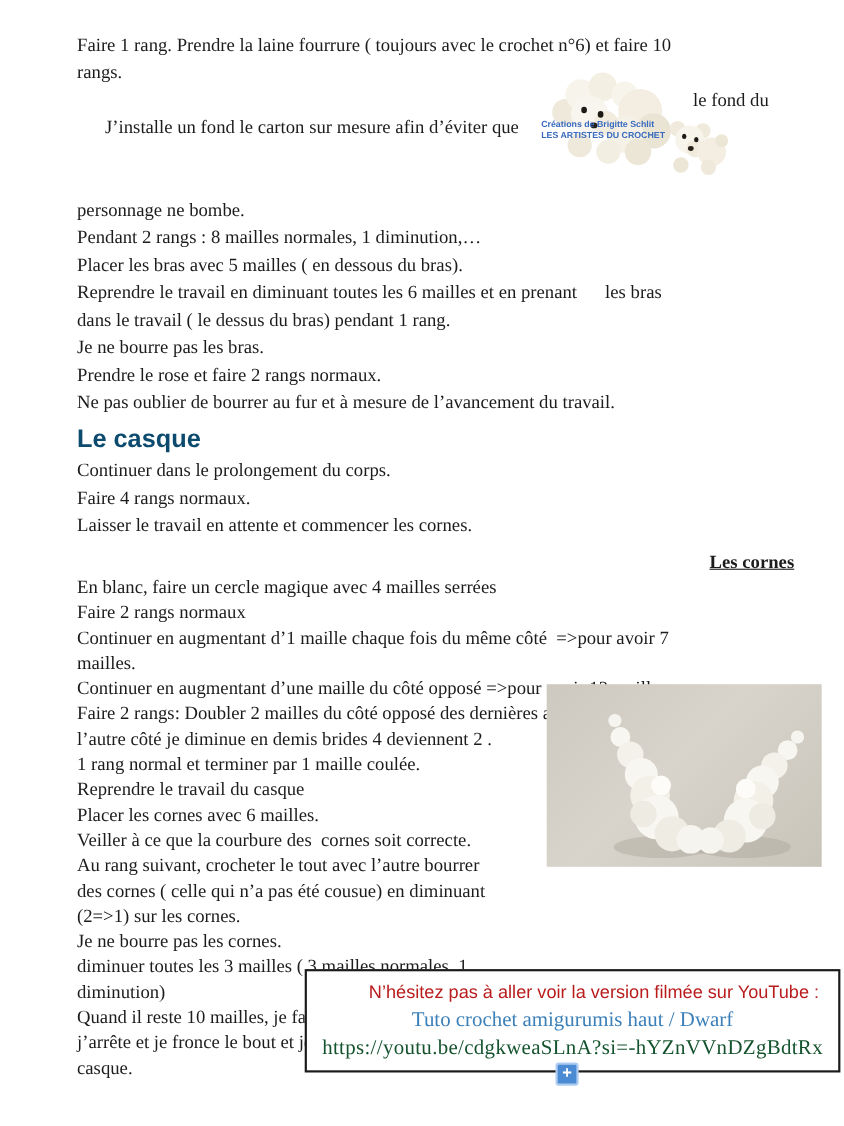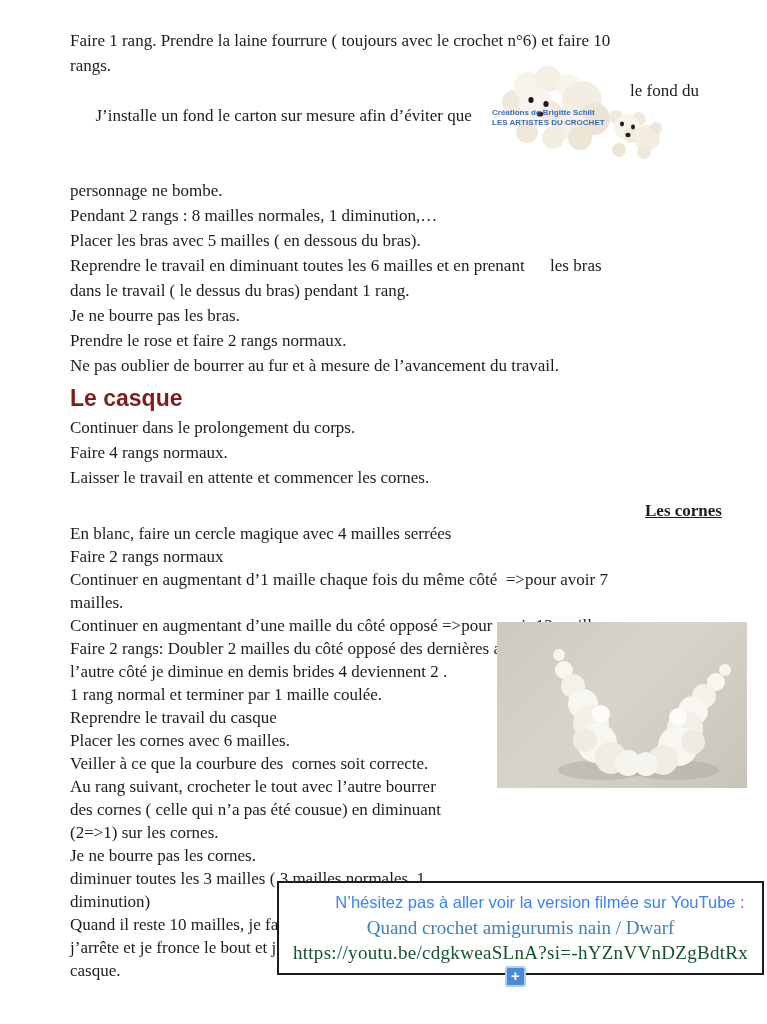--- a/index.html
+++ b/index.html
@@ -3,40 +3,40 @@
 <meta charset="utf-8">
 <style>
   html,body{margin:0;padding:0;background:#ffffff;}
   .page{position:relative;width:767px;height:1024px;background:#ffffff;
         font-family:"Liberation Serif",serif;color:#1c1c1c;overflow:hidden;}
   .text-col{position:absolute;left:70px;top:16px;width:652px;font-size:17px;margin-top:12px;}
   .line{line-height:25px;white-space:pre-wrap;}
   .cornes-lines .line{line-height:23px;}
   .split-line{position:relative;line-height:25px;white-space:pre-wrap;}
   .split-line .frag-right{position:absolute;left:560px;top:0;}
-  .heading-casque{font-family:"Liberation Sans",sans-serif;font-weight:700;color:#7f1d1d;
+  .heading-casque{font-family:"Liberation Sans",sans-serif;font-weight:700;color:#0c4a6e;
         font-size:23px;line-height:26px;margin:7px 0 4px 0;}
   .heading-cornes{font-size:17px;font-weight:700;text-decoration:underline;
         line-height:23px;margin:9px 0 0 0;text-align:right;}
 
   
   .creatures-photo{position:absolute;left:498px;top:64px;width:168px;height:98px;}
   .creatures-photo svg{overflow:visible;}
   .watermark{position:absolute;left:-6px;top:44px;font-family:"Liberation Sans",sans-serif;
         font-weight:700;font-size:8px;line-height:9.5px;color:#3a6bbf;white-space:nowrap;}
 
   
   .horns-photo{position:absolute;left:497px;top:622px;width:250px;height:166px;
         background:linear-gradient(135deg,#cdc9c0 0%,#d8d4cb 45%,#c8c4ba 100%);}
 
   
   .yt-box{position:absolute;left:277px;top:881px;width:487px;height:94px;
         border:2px solid #1b1b1b;box-sizing:border-box;background:#ffffff;
         text-align:center;padding-top:7px;}
-  .yt-line1{font-family:"Liberation Sans",sans-serif;font-size:16.5px;color:#3b82f6;line-height:25px;padding-left:39px;}
+  .yt-line1{font-family:"Liberation Sans",sans-serif;font-size:16.5px;color:#b91c1c;line-height:25px;padding-left:39px;}
   .yt-line2{font-size:19px;color:#3c80b9;line-height:25px;}
   .yt-line3{display:block;font-size:19px;color:#14532d;line-height:26px;text-decoration:none;
         letter-spacing:0.3px;}
   .plus-btn{position:absolute;left:505px;top:966px;width:21px;height:21px;box-sizing:border-box;
         background:#4a8bd4;border:2px solid #aecbf0;border-radius:3px;color:#ffffff;
         font-family:"Liberation Sans",sans-serif;font-size:15px;font-weight:700;
         line-height:16px;text-align:center;cursor:pointer;}
 </style>
 </head>
 <body>
@@ -167,18 +167,18 @@
       <circle cx="181" cy="124" r="20" fill="#f8f6f1"></circle>
       <circle cx="166" cy="138" r="15" fill="#efece3"></circle>
       <circle cx="149" cy="142" r="12" fill="#f6f4ef"></circle>
       <circle cx="196" cy="120" r="12" fill="#eeebe2"></circle>
       <circle cx="181" cy="95" r="9" fill="#fdfcf9"></circle>
     </svg>
   </div>
 
   <div class="yt-box">
     <div class="yt-line1">N’hésitez pas à aller voir la version filmée sur YouTube :</div>
-    <div class="yt-line2">Quand crochet amigurumis nain / Dwarf</div>
+    <div class="yt-line2">Tuto crochet amigurumis haut / Dwarf</div>
     <a class="yt-line3" href="#">https://youtu.be/cdgkweaSLnA?si=-hYZnVVnDZgBdtRx</a>
   </div>
   <div class="plus-btn">+</div>
 
 </div>
 
 </body></html>

